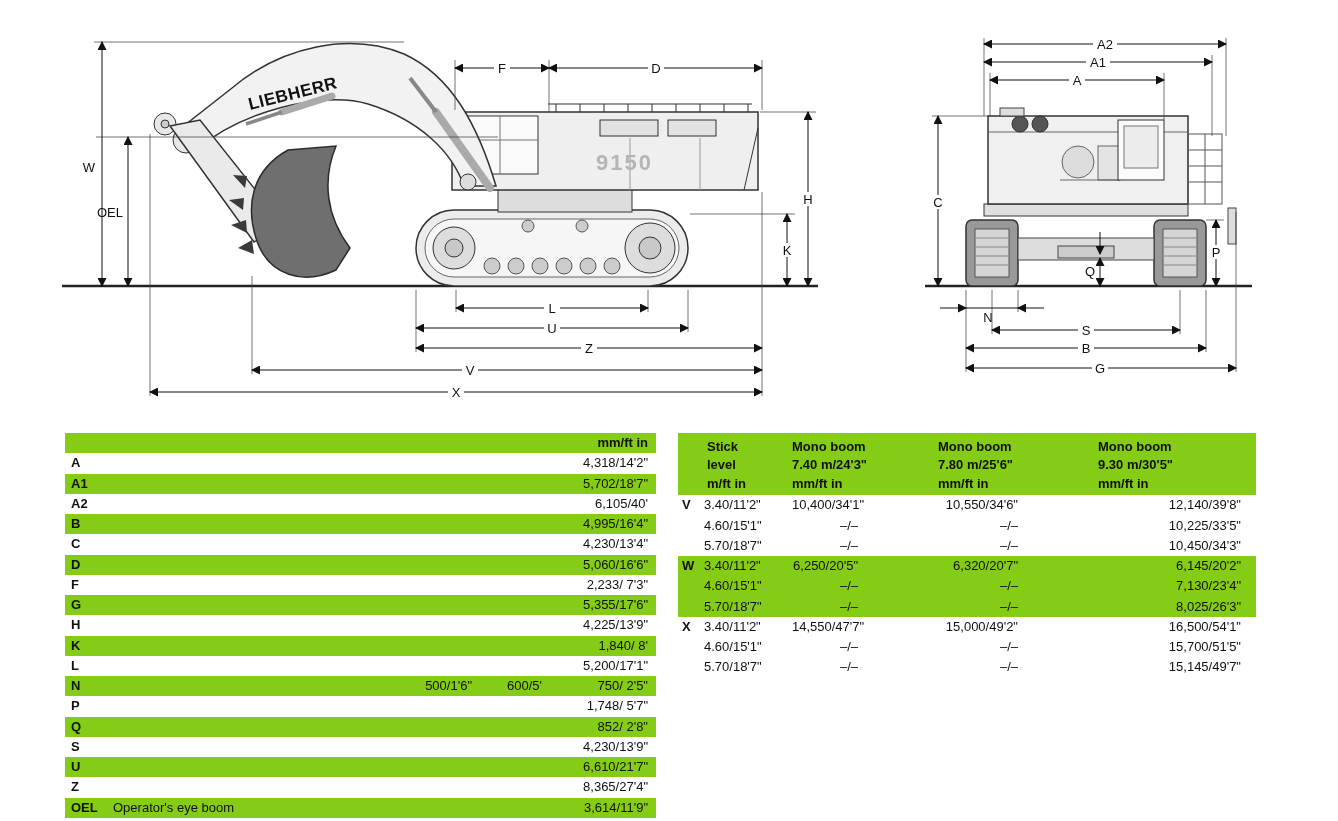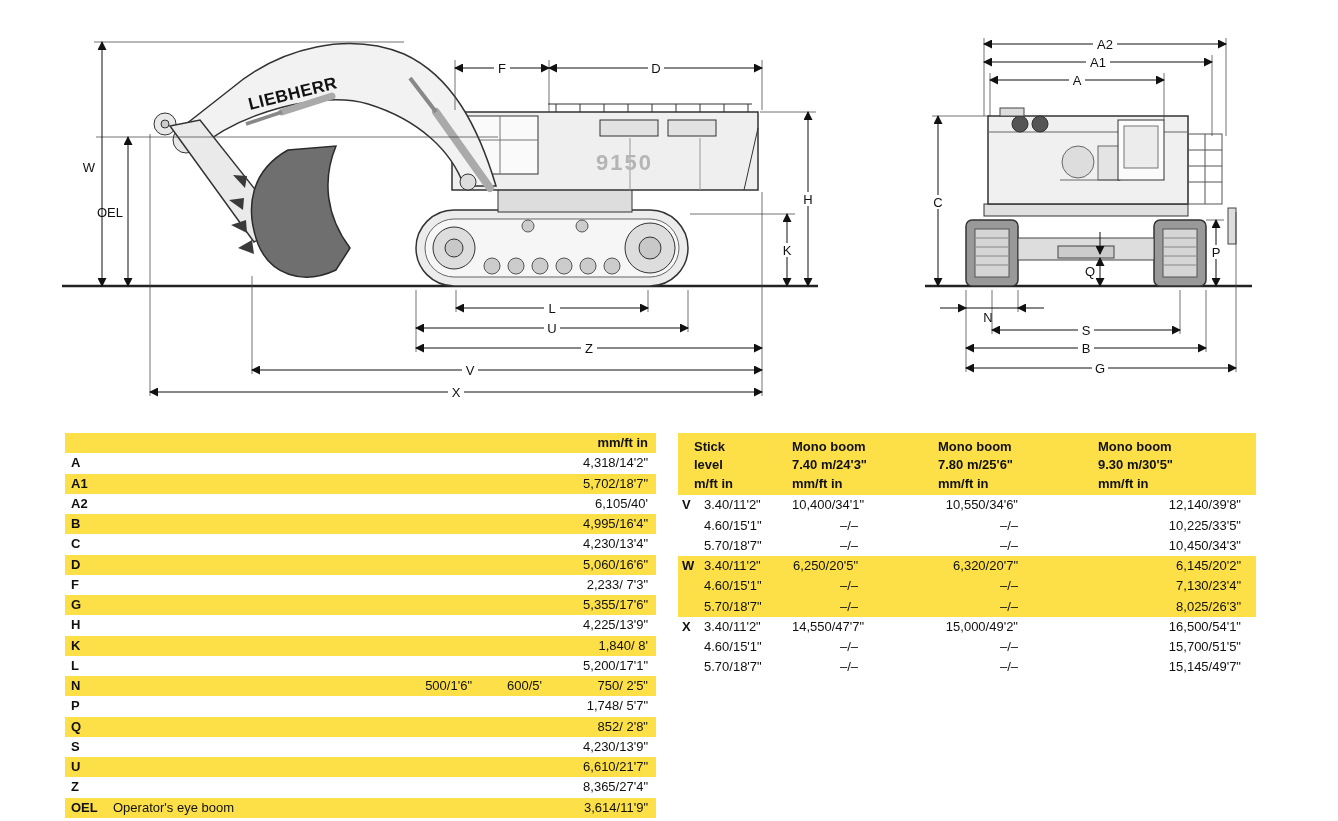--- a/index.html
+++ b/index.html
@@ -7,30 +7,30 @@
   .page{position:relative;width:1338px;height:821px;background:#fff;
         font-family:"Liberation Sans","DejaVu Sans",sans-serif;color:#111;overflow:hidden}
   .diagram-svg{position:absolute;top:0;left:0}
   .diagram-svg text{font-family:"Liberation Sans","DejaVu Sans",sans-serif}
   .dl{font-size:13px;fill:#111;text-anchor:middle}
   .lb{fill:#ffffff}
   .dims-table-wrap{position:absolute;left:65px;top:433px;width:591px}
   .stick-table-wrap{position:absolute;left:678px;top:433px;width:578px}
   table{border-collapse:collapse;width:100%;table-layout:fixed;font-size:13px;line-height:1.25}
   td,th{padding:2px 4px;height:19px;overflow:hidden;white-space:nowrap;text-align:left;font-weight:normal}
-  thead tr,tr.shaded{background:#fde047}
+  thead tr,tr.shaded{background:#84cc16}
   
   .dims .td-label{font-weight:bold;padding-left:6px}
   .dims .td-v1,.dims .td-v2{text-align:right}
   .dims .td-value{text-align:right;padding-right:8px}
   .dims thead .td-value{font-weight:bold}
   
   .stick th{font-weight:bold;vertical-align:top;padding-top:5px}
   .stick th div{line-height:1.42}
-  .stick th.th-stick{padding-left:16px}
+  .stick th.th-stick{padding-left:29px}
   .stick th.th-boom3{padding-left:14px}
   .stick .td-group{font-weight:bold;padding-left:4px}
   .stick .td-c1{text-align:right;padding-right:76px}
   .stick .td-c2{text-align:right;padding-right:66px}
   .stick .td-c3{text-align:right;padding-right:15px}
 </style>
 </head>
 <body>
 
 <div class="page">

